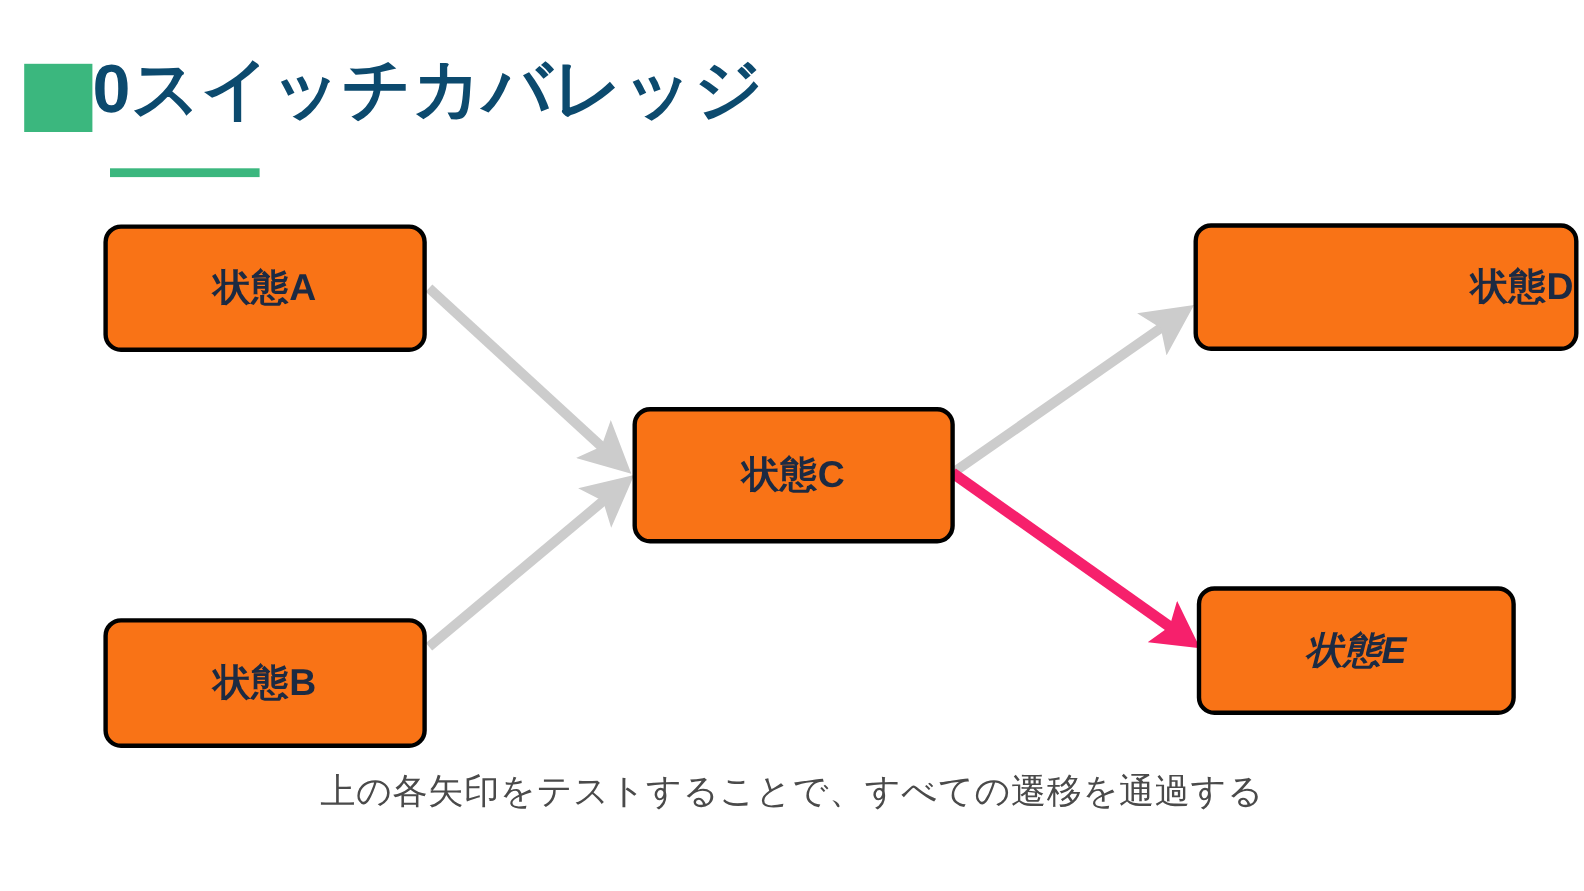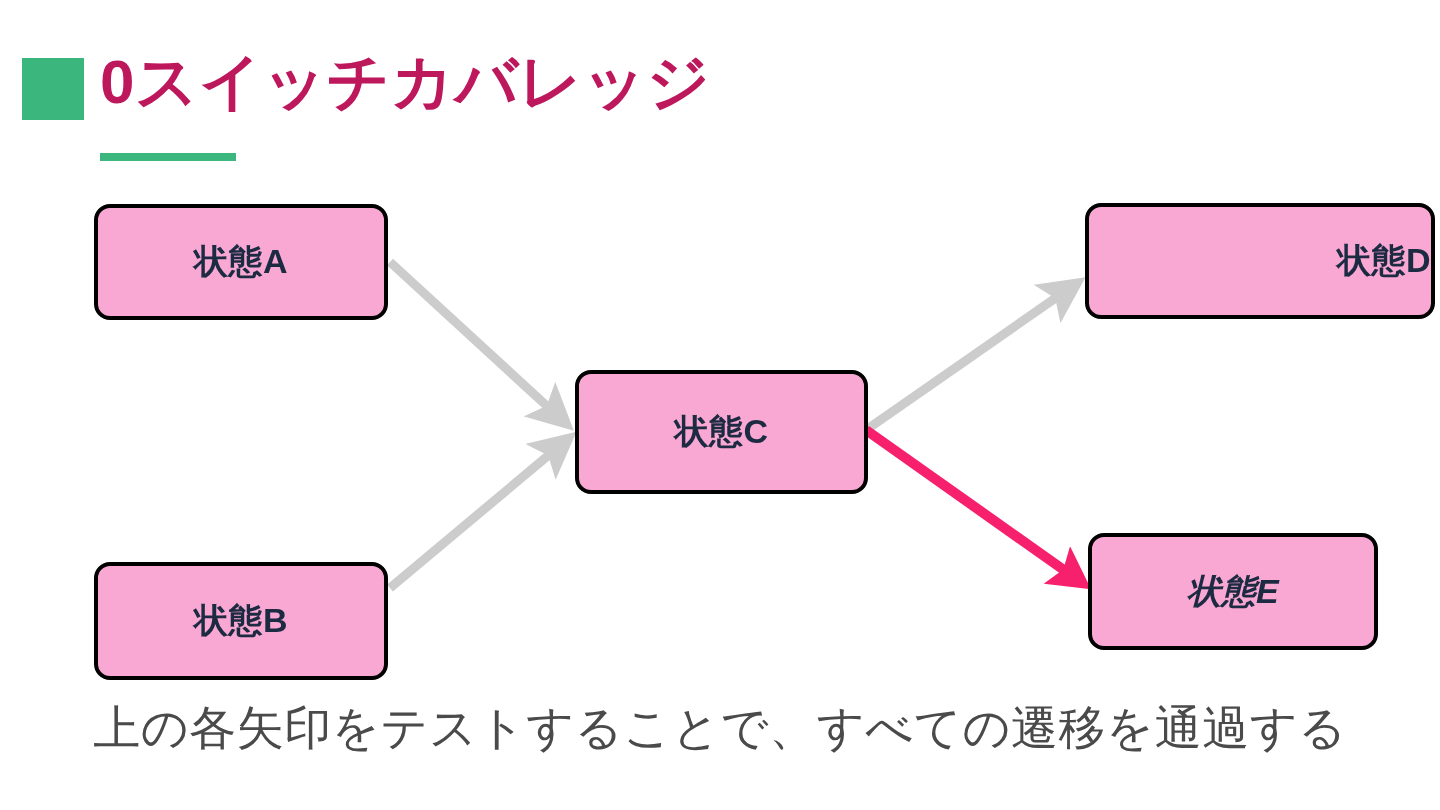--- a/index.html
+++ b/index.html
@@ -27,25 +27,25 @@
   .title-marker {
     position: absolute;
     left: 22px;
     top: 58px;
     width: 62px;
     height: 62px;
     background: #3bb77e;
   }
   .title-text {
     position: absolute;
-    left: 100px;
+    left: 84px;
     top: 47px;
     font-size: 62px;
     font-weight: 700;
-    color: #be185d;
+    color: #0c4a6e;
     letter-spacing: 0.5px;
     line-height: 1.12;
     white-space: nowrap;
   }
   .title-underline {
     position: absolute;
     left: 100px;
     top: 153px;
     width: 136px;
     height: 8px;
@@ -66,21 +66,21 @@
     top: 0;
     width: 1440px;
     height: 810px;
     pointer-events: none;
   }
 
   
   .node {
     position: absolute;
     box-sizing: border-box;
-    background: #f9a8d4;
+    background: #f97316;
     border: 4px solid #000000;
     border-radius: 16px;
     display: flex;
     align-items: center;
     justify-content: center;
     z-index: 3;
   }
   .node-label {
     font-size: 34px;
     font-weight: 700;
@@ -95,21 +95,21 @@
   #node-d { left: 1085px; top: 203px; width: 350px; height: 116px; justify-content: flex-end; }
   #node-e { left: 1088px; top: 533px; width: 290px; height: 117px; font-style: italic; }
 
   
   .caption {
     position: absolute;
     left: 0;
     right: 0;
     top: 700px;
     text-align: center;
-    font-size: 47px;
+    font-size: 32px;
     font-weight: 400;
     color: #4a4a4a;
     letter-spacing: 0.5px;
     line-height: 1.2;
     white-space: nowrap;
   }
 </style>
 </head>
 <body>
 

